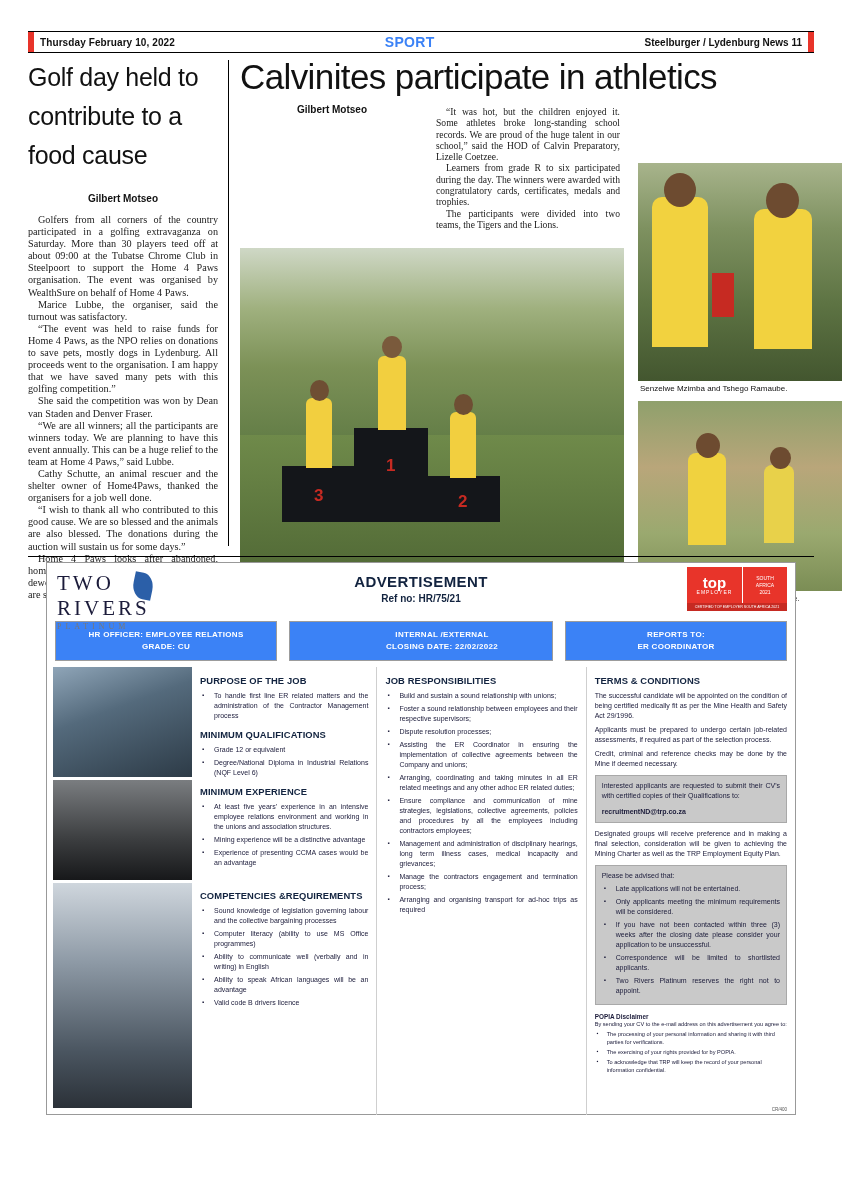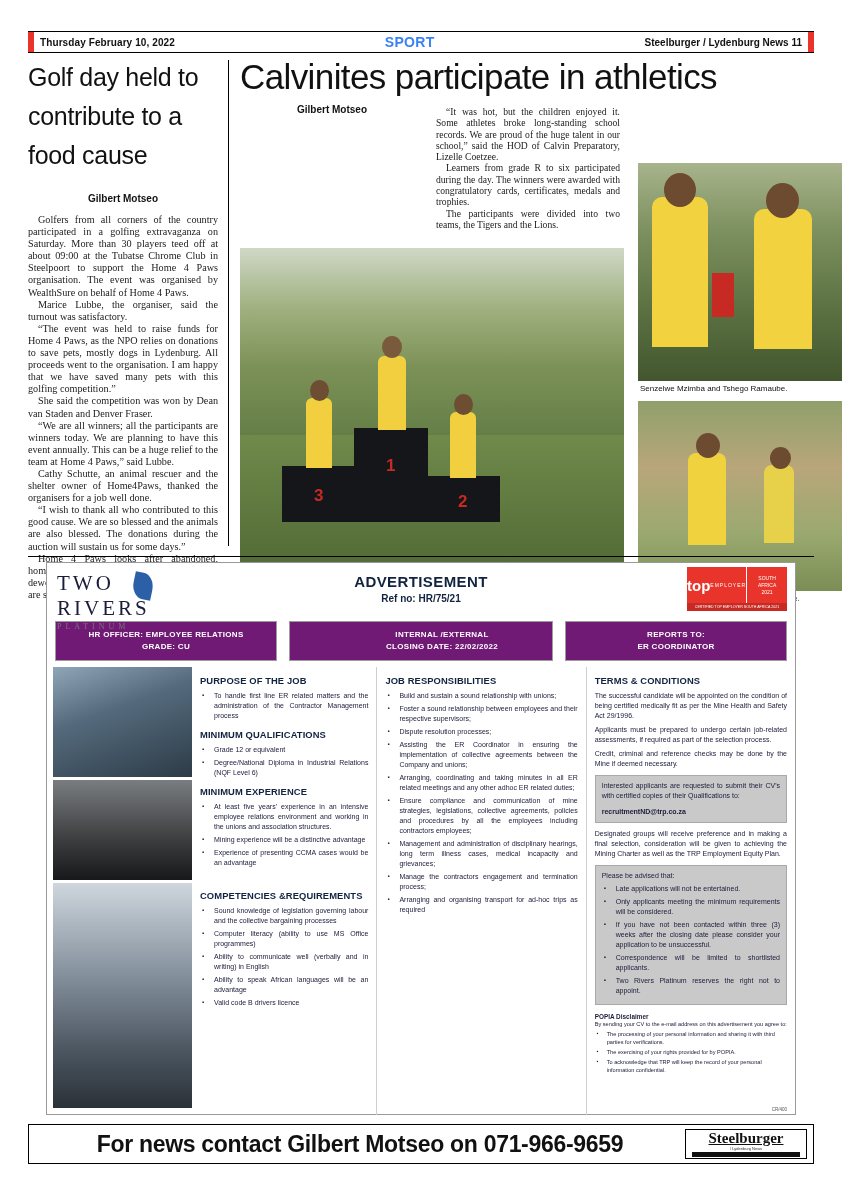--- a/index.html
+++ b/index.html
@@ -107,38 +107,38 @@
     font-family:"Liberation Sans", sans-serif; font-weight:bold;
     font-size:10px; color:#12233f;
   }
   .badge {
     position:absolute; right:8px; top:4px; width:100px; height:44px;
     background:#e8342a; display:flex; flex-direction:column;
   }
   .badge-row { flex:1; display:flex; }
   .badge-l {
     flex:1; color:#fff; font-family:"Liberation Sans", sans-serif;
-    display:flex; flex-direction:row; align-items:center; justify-content:center;
+    display:flex; flex-direction:column; align-items:center; justify-content:center;
     border-right:1px solid #fff;
   }
   .badge-l .t1 { font-size:15px; font-weight:bold; line-height:13px; }
   .badge-l .t2 { font-size:5px; letter-spacing:1px; }
   .badge-r {
     flex:.8; color:#fff; font-family:"Liberation Sans", sans-serif; font-size:5px;
     display:flex; flex-direction:column; align-items:center; justify-content:center;
     line-height:7px; text-align:center;
   }
   .badge-foot {
     height:8px; background:#c62a22; color:#fff; font-size:3.6px;
     font-family:"Liberation Sans", sans-serif; text-align:center; line-height:8px;
   }
 
   .grey-bars { display:flex; gap:12px; padding:0 8px; }
   .gbar {
-    flex:1; background:#701a75; border:1px solid #9c9c9c; height:40px;
+    flex:1; background:#3b82f6; border:1px solid #9c9c9c; height:40px;
     display:flex; flex-direction:column; align-items:center; justify-content:center;
     font-family:"Liberation Sans", sans-serif; font-weight:bold; font-size:8px;
     color:#fff; letter-spacing:.3px; text-align:center; line-height:12px;
   }
 
   .ad-body { display:flex; margin-top:6px; height:448px; }
   .ad-imgs { width:145px; padding-left:6px; }
   .ad-img { width:139px; background:#3a4b5c; margin-bottom:3px; }
   .img1 { height:110px; background:linear-gradient(160deg,#8fa5b8 0%,#546a7c 40%,#2d3b47 100%); }
   .img2 { height:100px; background:linear-gradient(180deg,#7a7d80 0%,#3b3d3f 60%,#17181a 100%); }
@@ -439,22 +439,14 @@
             <li>The exercising of your rights provided for by POPIA.</li>
             <li>To acknowledge that TRP will keep the record of your personal information confidential.</li>
           </ul>
         </div>
       </div>
     </div>
 
     <div class="ad-code">CR/400</div>
   </div>
 
-  <div class="footer">
-    <div class="footer-text">For news contact  Gilbert Motseo on 071-966-9659</div>
-    <div class="footer-logo">
-      <div class="fl1">Steelburger</div>
-      <div class="fl2">/ Lydenburg News</div>
-      <div class="flbar"></div>
-    </div>
-  </div>
 
 </div>
 
 </body></html>

